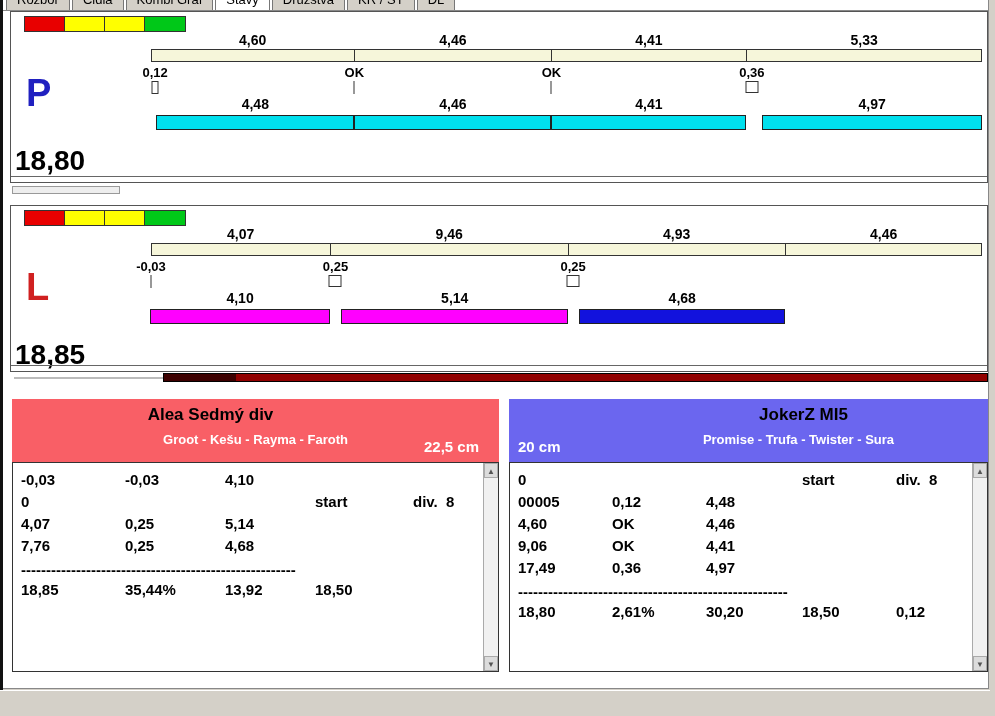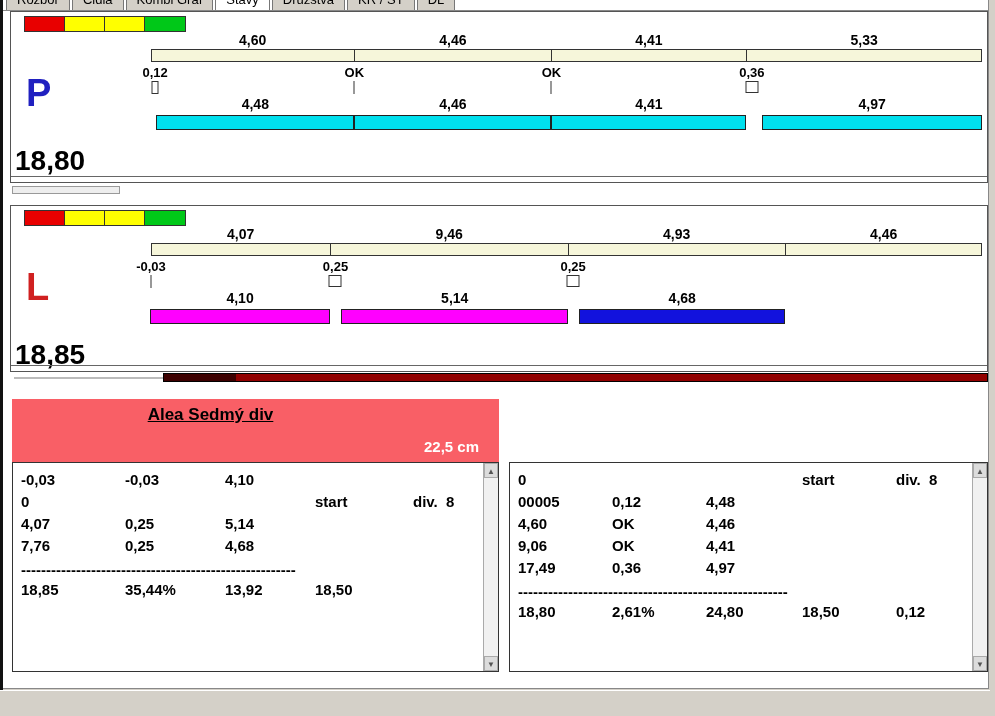--- a/index.html
+++ b/index.html
@@ -52,21 +52,21 @@
   .maroon { position:absolute; left:163px; top:373px; width:825px; height:9px;
             background:#910000; border:1px solid #000; }
   .maroon-dark { width:72px; height:100%; background:#3d0000; }
 
   
   .bottom { position:absolute; left:12px; top:399px; width:976px; height:274px; }
   .thead { position:absolute; top:0; height:63px; }
   .left-h  { left:0;    width:487px; }
   .right-h { left:497px; width:479px; }
   .tname { margin-top:6px; text-align:center; font-size:17px; font-weight:bold; color:#000; white-space:nowrap; }
-  .tname-l { padding-right:90px;text-decoration:underline; }
+  .tname-l { padding-right:90px; }
   .tname-r { padding-left:110px; }
   .tplayers { margin-top:7px; text-align:center; font-size:13px; font-weight:bold; color:#fff; white-space:nowrap; }
   .tplayers-r { padding-left:100px; }
   .dist { position:absolute; top:39px; font-size:15px; font-weight:bold; color:#fff; white-space:nowrap; }
   .dist-l { left:412px; }
   .dist-r { left:506px; }
   .stamp { position:absolute; left:393px; top:-1px; width:202px; height:34px; background:#fff;
            border:1px solid #222; display:flex; align-items:center; justify-content:center;
            font-size:17px; color:#000; z-index:5; white-space:nowrap; }
 
@@ -182,20 +182,25 @@
   </div>
 
   <div class="track-line"></div>
   <div class="maroon">
     <div class="maroon-dark"></div>
   </div>
 
   <div class="bottom">
     <div class="thead left-h" style="background: rgb(249, 95, 102);">
       <div class="tname tname-l">Alea Sedmý div</div>
+      <div class="tplayers">Groot - Kešu - Rayma - Faroth</div>
+    </div>
+    <div class="thead right-h" style="background: rgb(107, 102, 239);">
+      <div class="tname tname-r">JokerZ MI5</div>
+      <div class="tplayers tplayers-r">Promise - Trufa - Twister - Sura</div>
     </div>
     <div class="dist dist-l">22,5 cm</div>
     <div class="dist dist-r">20 cm</div>
 
     <div class="ttable t-left">
       <div class="rows">
           <div class="trow">
             <span class="tcell">-0,03</span>
             <span class="tcell">-0,03</span>
             <span class="tcell">4,10</span>
@@ -271,21 +276,21 @@
             <span class="tcell">17,49</span>
             <span class="tcell">0,36</span>
             <span class="tcell">4,97</span>
             <span class="tcell"></span>
             <span class="tcell"></span>
           </div>
           <div class="sep">------------------------------------------------------</div>
           <div class="trow">
             <span class="tcell">18,80</span>
             <span class="tcell">2,61%</span>
-            <span class="tcell">24,80</span>
+            <span class="tcell">30,20</span>
             <span class="tcell">18,50</span>
             <span class="tcell">0,12</span>
           </div>
         </div>
       <div class="sbar">
         <div class="sbtn top">▲</div>
         <div class="sbtn bot">▼</div>
       </div>
     </div>
   </div>

